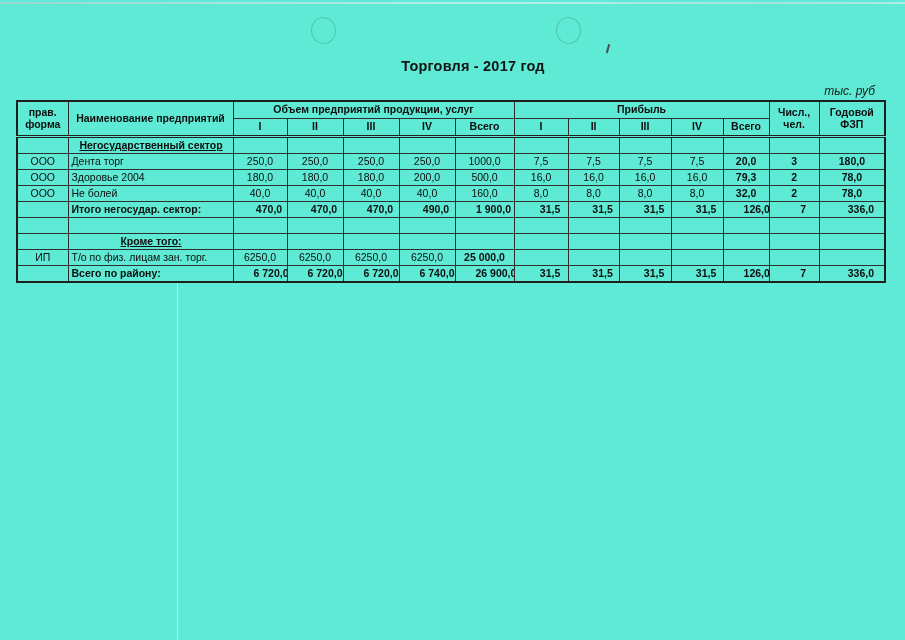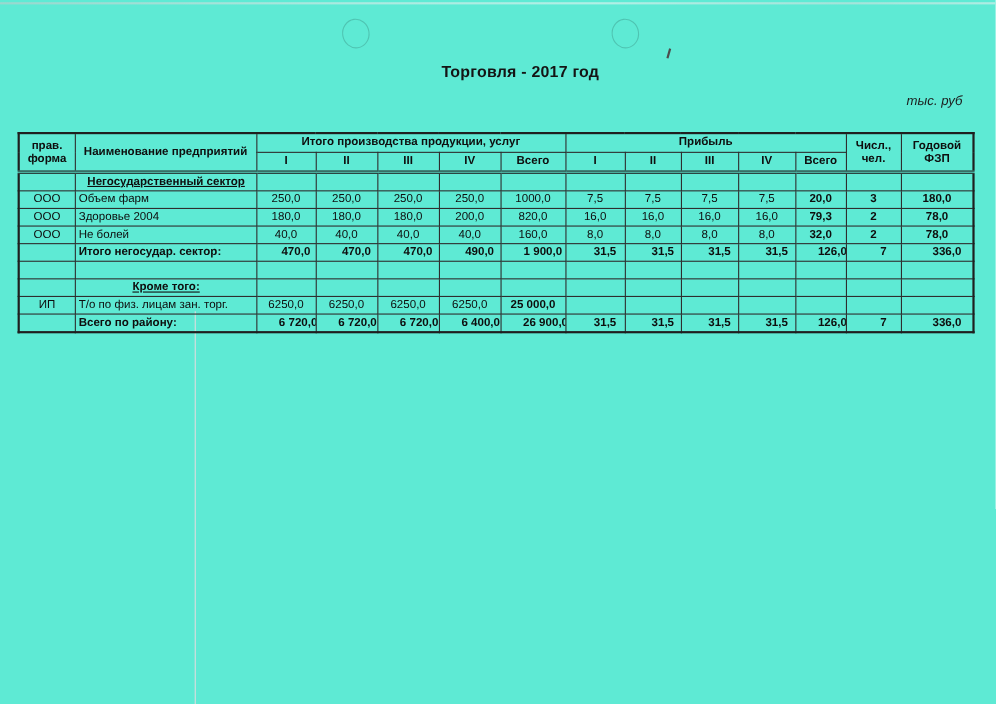--- a/index.html
+++ b/index.html
@@ -36,21 +36,20 @@
   }
   .units-note {
     position:absolute; right:30px; top:84px;
     font-size:12px; font-style:italic; color:#1c1c1c;margin-left:42px;
   }
   
   table.report {
     position:absolute; left:16px; top:100px; width:868px;
     border-collapse:collapse; table-layout:fixed;
     border:2px solid #1f1f1f;
-    margin-top:20px;
   }
   .report th, .report td {
     border:1px solid #2e2e2e;
     font-size:10.5px; line-height:1.05;
     padding:0 2px; text-align:center; vertical-align:middle;
     overflow:hidden; color:#0e0e0e;
   }
   .report thead th { font-weight:700; height:16px; white-space:normal; padding:0 1px; }
   .report tbody td { height:15px; white-space:nowrap; }
   .report tbody tr:first-child td { border-top:3px double #1f1f1f; }
@@ -88,21 +87,21 @@
         <col style="width:52px">
         <col style="width:52px">
         <col style="width:46px">
       <col style="width:50px">
         <col style="width:66px">
     </colgroup>
     <thead>
       <tr>
         <th rowspan="2">прав. форма</th>
         <th rowspan="2">Наименование предприятий</th>
-        <th colspan="5">Итого производства продукции, услуг</th>
+        <th colspan="5">Объем предприятий продукции, услуг</th>
         <th colspan="5">Прибыль</th>
         <th rowspan="2">Числ., чел.</th>
         <th rowspan="2">Годовой ФЗП</th>
       </tr>
       <tr>
         <th>I</th>
         <th>II</th>
         <th>III</th>
         <th>IV</th>
         <th>Всего</th>
@@ -125,42 +124,42 @@
         <td></td>
         <td></td>
         <td></td>
         <td></td>
         <td></td>
         <td></td>
         <td></td>
       </tr>
       <tr class="row-normal">
         <td>ООО</td>
-        <td class="c-name">Объем фарм</td>
+        <td class="c-name">Дента торг</td>
         <td>250,0</td>
         <td>250,0</td>
         <td>250,0</td>
         <td>250,0</td>
         <td>1000,0</td>
         <td>7,5</td>
         <td>7,5</td>
         <td>7,5</td>
         <td>7,5</td>
         <td>20,0</td>
         <td>3</td>
         <td>180,0</td>
       </tr>
       <tr class="row-normal">
         <td>ООО</td>
         <td class="c-name">Здоровье 2004</td>
         <td>180,0</td>
         <td>180,0</td>
         <td>180,0</td>
         <td>200,0</td>
-        <td>820,0</td>
+        <td>500,0</td>
         <td>16,0</td>
         <td>16,0</td>
         <td>16,0</td>
         <td>16,0</td>
         <td>79,3</td>
         <td>2</td>
         <td>78,0</td>
       </tr>
       <tr class="row-normal">
         <td>ООО</td>
@@ -241,21 +240,21 @@
         <td></td>
         <td></td>
         <td></td>
       </tr>
       <tr class="row-total">
         <td></td>
         <td class="c-name">Всего по району:</td>
         <td>6 720,0</td>
         <td>6 720,0</td>
         <td>6 720,0</td>
-        <td>6 400,0</td>
+        <td>6 740,0</td>
         <td>26 900,0</td>
         <td>31,5</td>
         <td>31,5</td>
         <td>31,5</td>
         <td>31,5</td>
         <td>126,0</td>
         <td>7</td>
         <td>336,0</td>
       </tr>
     </tbody>

